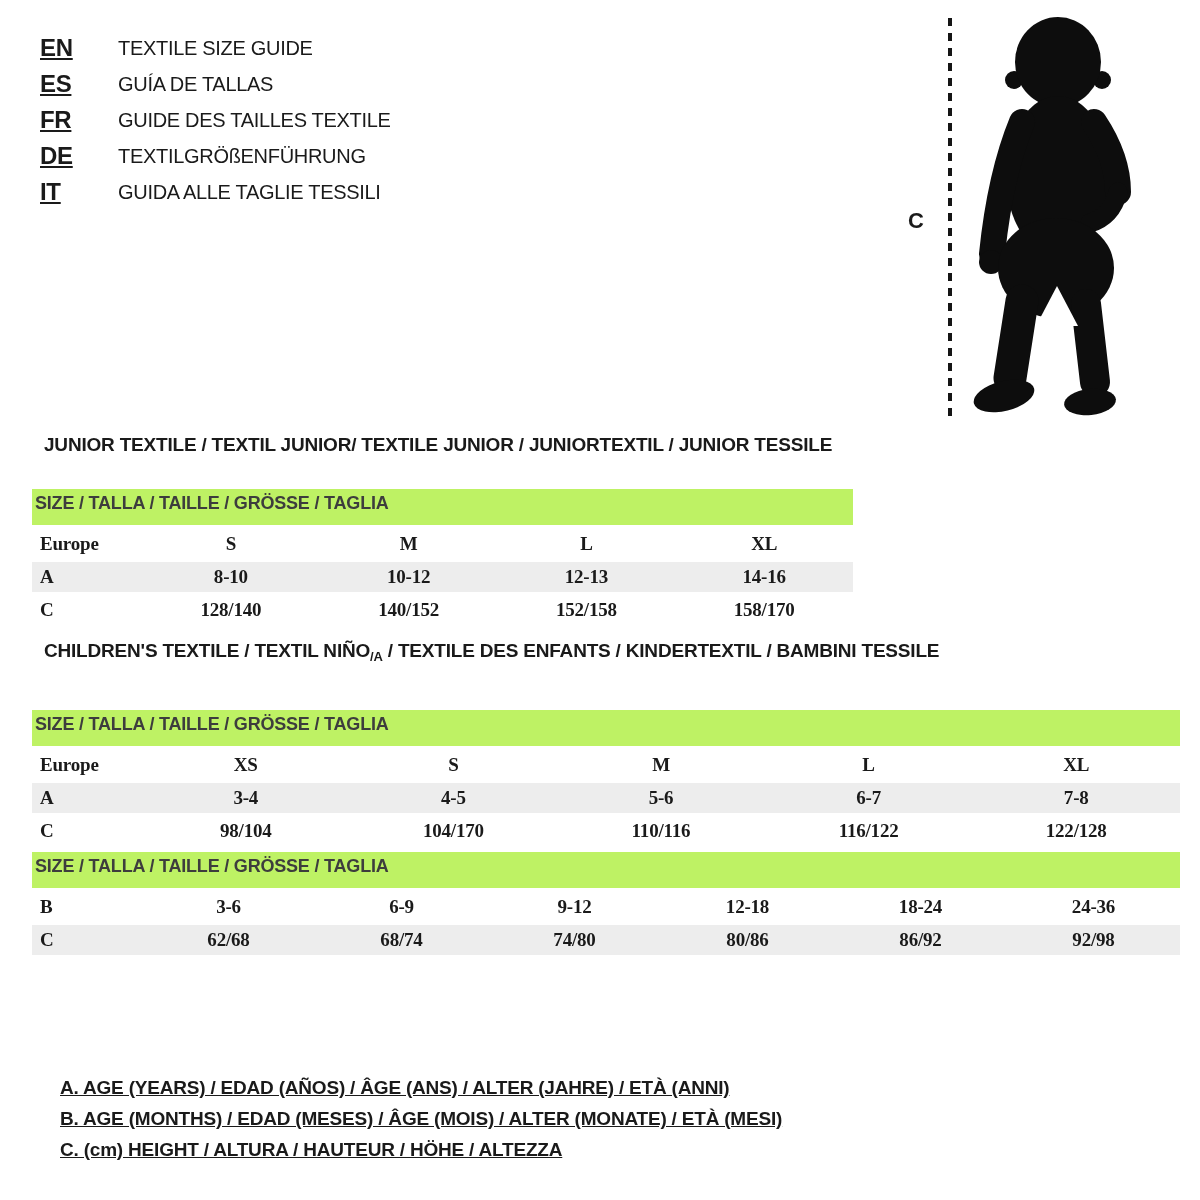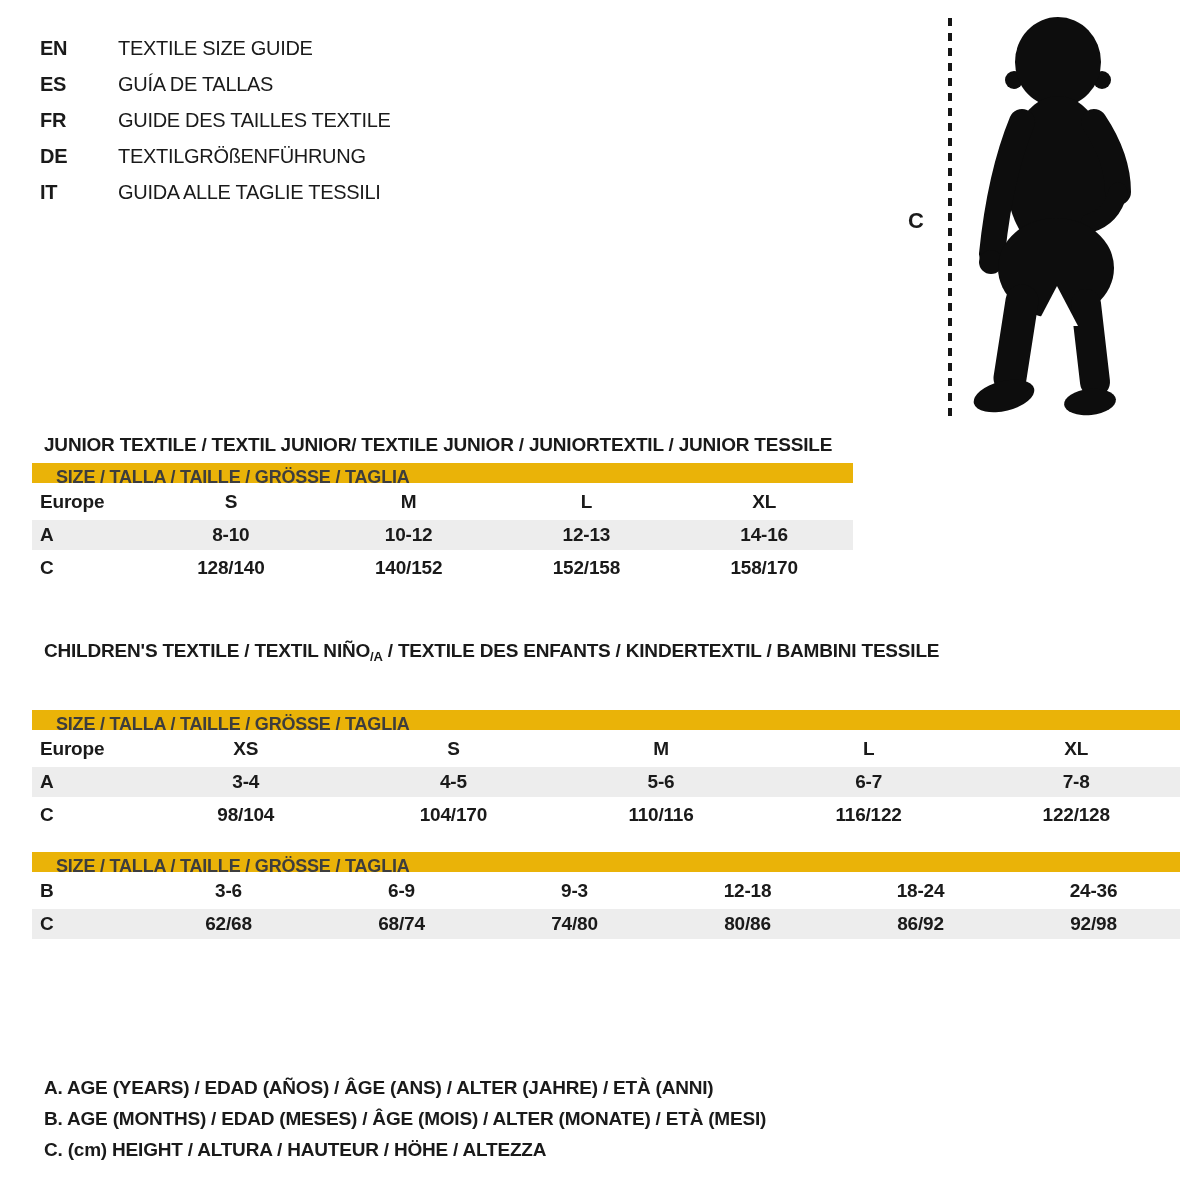--- a/index.html
+++ b/index.html
@@ -9,70 +9,70 @@
     font-family:"Liberation Sans", sans-serif;
     color:#1a1a1a;
     position:relative;
     overflow:hidden;
   }
   .canvas{position:absolute;inset:0;}
 
   
   .languages{position:absolute;left:40px;top:30px;}
   .lang-row{display:flex;height:36px;align-items:center;}
-  .lang-code{width:78px;font-size:20px;font-weight:700;letter-spacing:-0.3px;}
+  .lang-code{width:78px;font-size:24px;font-weight:700;letter-spacing:-0.3px;text-decoration:underline;}
   .lang-title{font-size:20px;font-weight:400;letter-spacing:-0.3px;}
 
   
   .dash-line{
     position:absolute;left:948px;top:18px;width:4px;height:398px;
     background:repeating-linear-gradient(180deg,#151515 0 8px,transparent 8px 15px);
   }
   .c-label{position:absolute;left:908px;top:208px;font-size:22px;font-weight:700;}
   .baby-svg{position:absolute;left:968px;top:16px;}
 
   
   .sec{position:absolute;left:32px;}
   .sec-junior{top:434px;width:821px;}
   .sec-children{top:640px;width:1148px;}
   .sec-babies{top:852px;width:1148px;}
 
   .sec-title{
     margin-left:12px;
     font-size:19px;font-weight:700;letter-spacing:-0.2px;
     line-height:22px;
-    margin-bottom:7px;
+    margin-bottom:33px;
     white-space:nowrap;
   }
   .sec-children .sec-title{margin-bottom:42px;}
   .sec-babies .sec-title{line-height:27px;margin-bottom:17px;white-space:normal;}
   .title-sub{font-size:13px;font-weight:700;vertical-align:-4px;}
 
   .size-bar{
-    height:20px;line-height:28px;
-    background:#eab308;
+    height:36px;line-height:28px;
+    background:#bef264;
     color:#3d3d3d;
     font-size:18px;font-weight:700;letter-spacing:-0.2px;
-    padding-left:24px;
+    padding-left:3px;
     box-sizing:border-box;
   }
-  .rows{margin-top:4px;}
+  .rows{margin-top:4px;font-family:Liberation Serif, serif;}
   .trow{
     display:grid;
     height:30px;line-height:30px;
     margin-bottom:3px;
     font-size:19px;font-weight:700;letter-spacing:-0.2px;
   }
   .trow.shaded{background:#ededed;}
   .cell{overflow:hidden;}
   .cell.label{text-align:left;padding-left:8px;}
   .cell.val{text-align:center;}
 
   
-  .legend{position:absolute;left:44px;top:1072px;}
+  .legend{position:absolute;left:60px;top:1072px;text-decoration:underline;}
   .legend-line{
     font-size:19px;font-weight:700;letter-spacing:-0.2px;
     line-height:31px;white-space:nowrap;
   }
 </style>
 </head>
 <body>
 
 <div class="canvas">
 
@@ -188,21 +188,21 @@
       </div>
   </section>
 
   <section class="sec sec-babies">
     <div class="size-bar">SIZE / TALLA / TAILLE / GRÖSSE / TAGLIA</div>
     <div class="rows">
         <div class="trow" style="grid-template-columns: 110px repeat(6, 1fr);">
           <span class="cell label">B</span>
           <span class="cell val">3-6</span>
           <span class="cell val">6-9</span>
-          <span class="cell val">9-3</span>
+          <span class="cell val">9-12</span>
           <span class="cell val">12-18</span>
           <span class="cell val">18-24</span>
           <span class="cell val">24-36</span>
         </div>
         <div class="trow shaded" style="grid-template-columns: 110px repeat(6, 1fr);">
           <span class="cell label">C</span>
           <span class="cell val">62/68</span>
           <span class="cell val">68/74</span>
           <span class="cell val">74/80</span>
           <span class="cell val">80/86</span>

